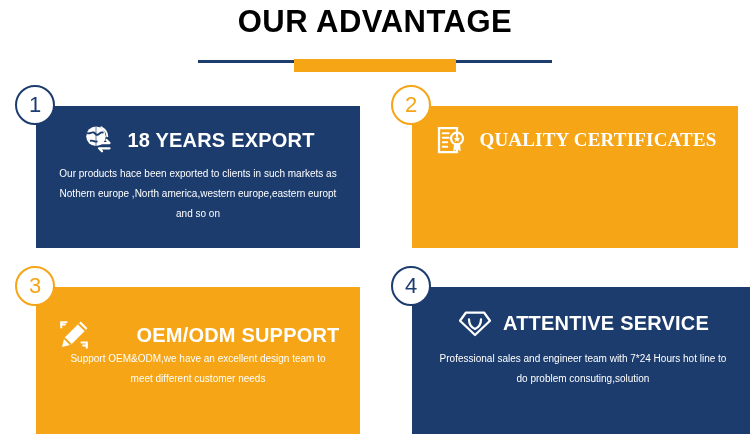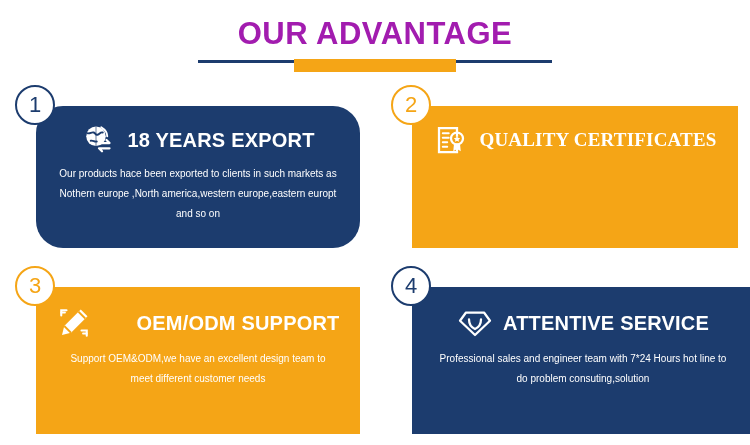--- a/index.html
+++ b/index.html
@@ -20,27 +20,27 @@
   #header {
     position: absolute;
     left: 0;
     top: 0;
     width: 750px;
     height: 80px;
   }
   #page-title {
     position: absolute;
     left: 0;
-    top: 16px;
+    top: 4px;
     width: 750px;
     text-align: center;
     font-size: 31px;
     font-weight: bold;
     letter-spacing: 0.5px;
-    color: #a21caf;
+    color: #000000;
   }
   #title-divider {
     position: absolute;
     left: 198px;
     top: 56px;
     width: 354px;
     height: 16px;
   }
   #divider-line {
     position: absolute;
@@ -74,21 +74,21 @@
 
   
   .card {
     position: absolute;
     box-sizing: border-box;
     padding: 0;
   }
   .card.navy  { background: #1C3C6E; }
   .card.amber { background: #F5A516; }
 
-  #card-1 { left: 36px;  top: 106px; width: 324px; height: 142px; border-radius: 27px; }
+  #card-1 { left: 36px;  top: 106px; width: 324px; height: 142px; }
   #card-2 { left: 412px; top: 106px; width: 326px; height: 142px; }
   #card-3 { left: 36px;  top: 287px; width: 324px; height: 147px; }
   #card-4 { left: 412px; top: 287px; width: 342px; height: 147px; }
 
   
   .badge {
     position: absolute;
     width: 40px;
     height: 40px;
     border-radius: 50%;
@@ -143,21 +143,21 @@
     left: 0;
     top: 58px;
     width: 100%;
     padding: 0 22px;
     box-sizing: border-box;
     text-align: center;
     color: #ffffff;
     font-size: 10px;
     line-height: 20px;
   }
-  #card-3 .card-head { top: 18px; gap: 44px; }
+  #card-3 .card-head { top: 30px; gap: 44px; }
   #card-3 .card-body { top: 62px; }
   #card-4 .card-head { top: 18px; }
   #card-4 .card-body { top: 62px; }
   .card-body p { margin: 0; }
 </style>
 </head>
 <body>
 
 <div id="header">
   <div id="page-title">OUR ADVANTAGE</div>

